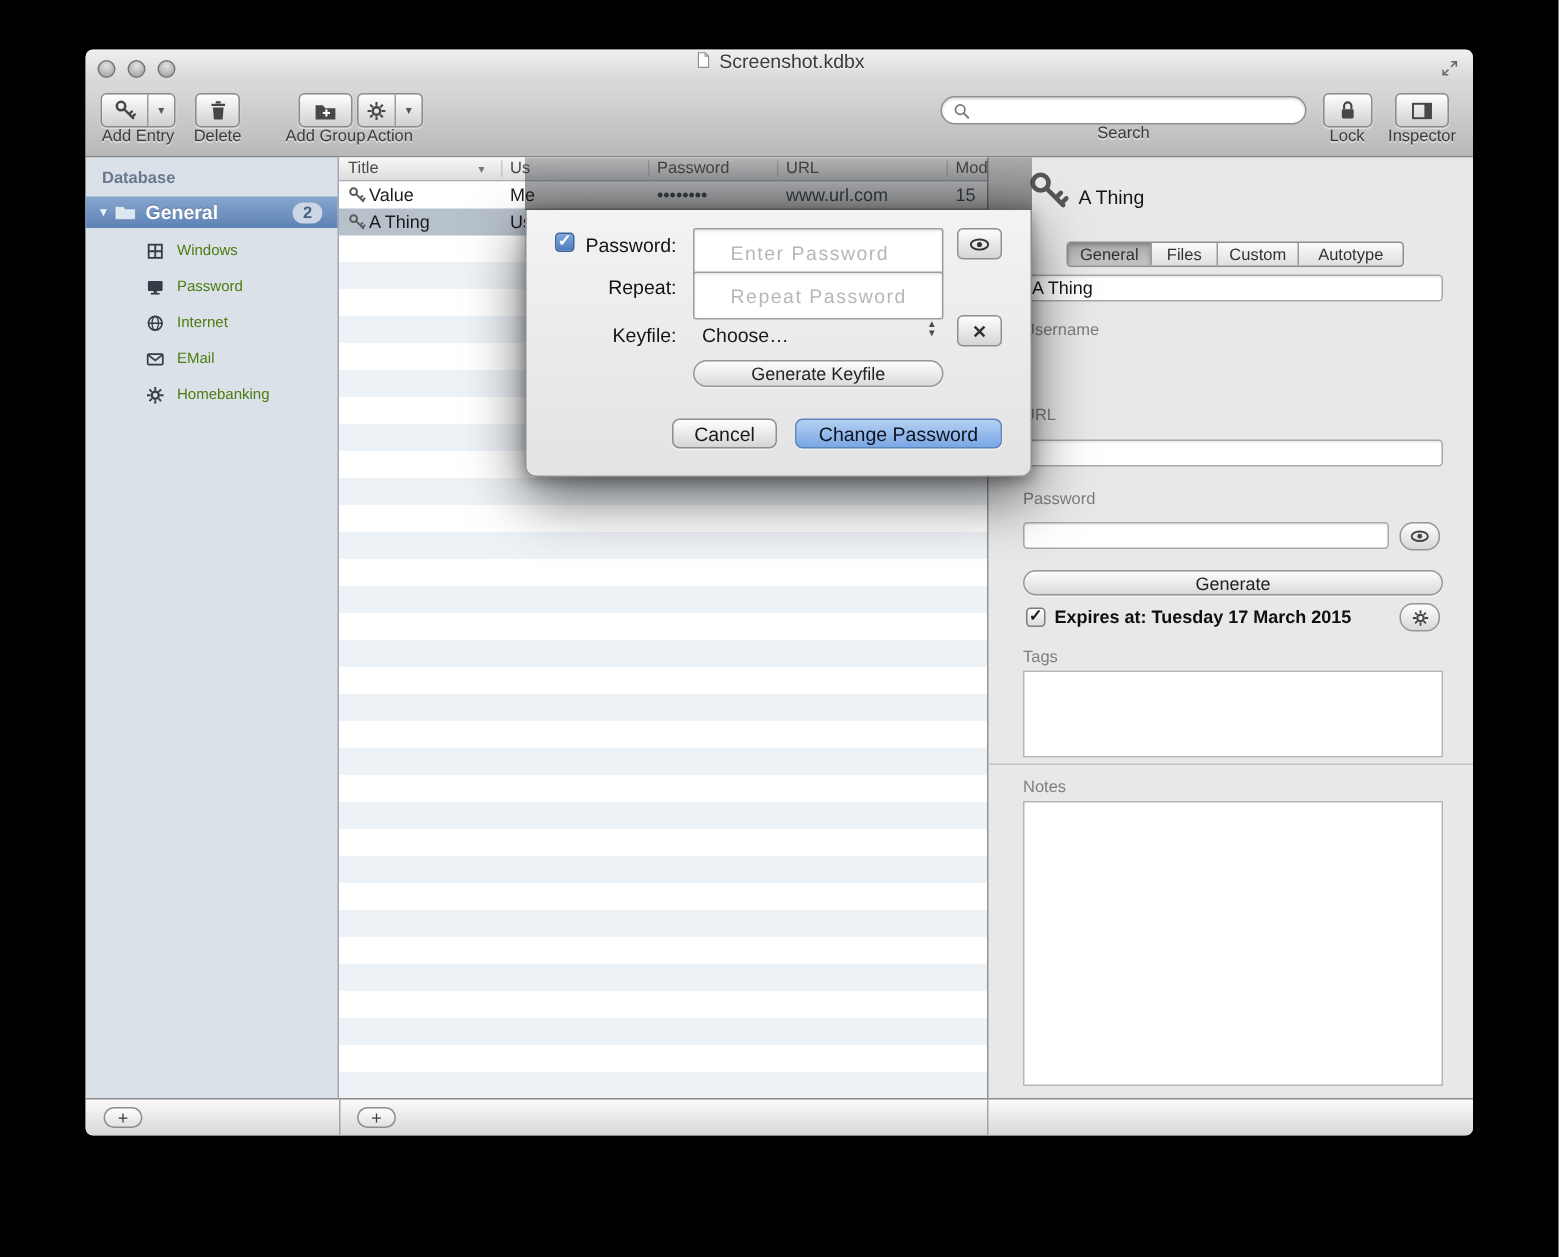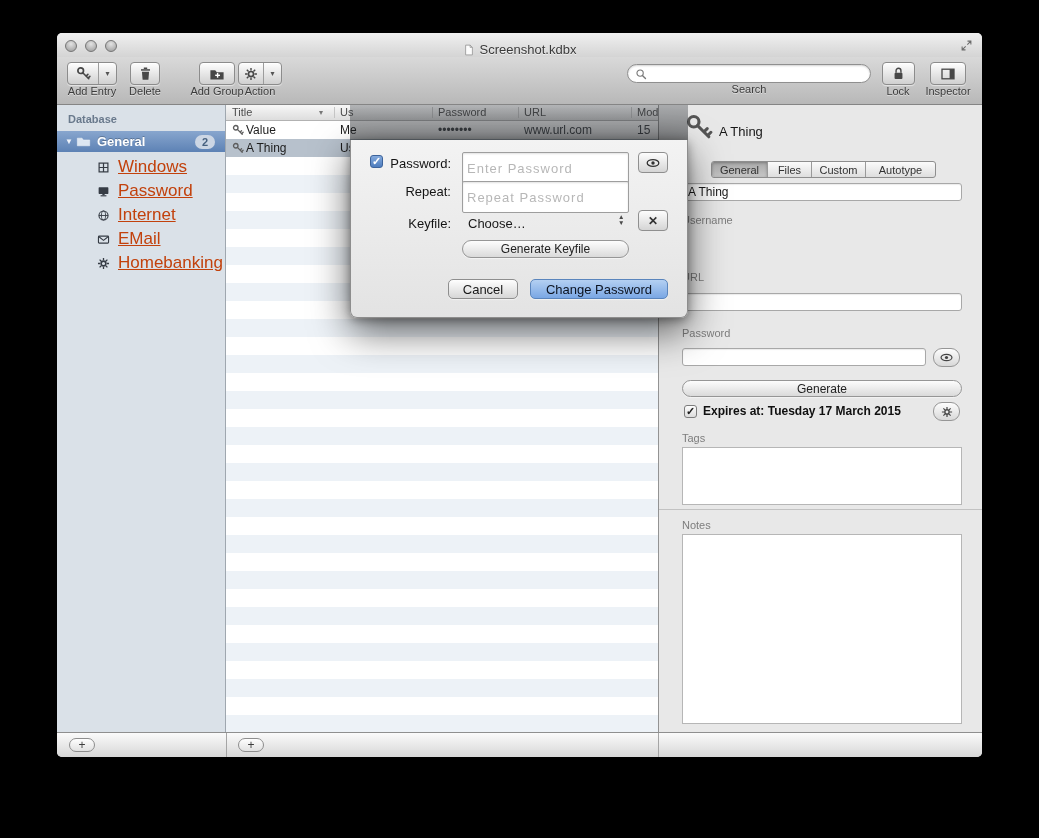--- a/index.html
+++ b/index.html
@@ -17,21 +17,21 @@
     position:absolute; left:57px; top:33px; width:925px; height:724px;
     background:#e4e4e4; border-radius:5px; overflow:hidden;
     box-shadow:0 0 0 1px rgba(0,0,0,.65), 0 24px 60px rgba(0,0,0,.85);
   }
   .titlebar { position:absolute; top:0; left:0; right:0; height:24px;
     background:linear-gradient(#f0f0f0,#d4d4d4); }
   .tl-group { position:absolute; left:8px; top:7px; display:flex; gap:8px; }
   .tl { width:12px; height:12px; border-radius:50%; box-sizing:border-box;
     background:radial-gradient(circle at 50% 30%, #e3e3e3, #9a9a9a);
     border:1px solid #767676; }
-  .title-group { position:absolute; inset:0; display:flex; align-items:flex-end;
+  .title-group { position:absolute; inset:0; display:flex; align-items:flex-start;
     justify-content:center; gap:5px; }
   .wtitle { font-size:13px; color:#3a3a3a; text-shadow:0 1px 0 rgba(255,255,255,.6); }
   .fs-icon { position:absolute; right:9px; top:6px; color:#6b6b6b; }
 
   .toolbar { position:absolute; top:24px; left:0; right:0; height:48px;
     background:linear-gradient(#d9d9d9,#b8b8b8); border-bottom:1px solid #858585;
     box-sizing:border-box; }
   .titem { position:absolute; top:5px; text-align:center; }
   .bezel { margin:0 auto; height:23px; box-sizing:border-box;
     border:1px solid #8c8c8c; border-radius:4px;
@@ -65,21 +65,21 @@
   .folder-ic { margin-left:1px; color:#dde7f2; }
   .sb-group-label { margin-left:6px; flex:1; font-size:13px; font-weight:bold;
     color:#fff; text-shadow:0 -1px 0 rgba(0,0,0,.25); }
   .badge { margin-right:10px; min-width:20px; height:14px; padding:0 4px;
     border-radius:7px; background:#ccd6e4; color:#47617f;
     font-size:11px; font-weight:bold; display:flex; align-items:center;
     justify-content:center; box-sizing:border-box; }
   .sb-item { position:absolute; left:0; right:0; height:24px;
     display:flex; align-items:center; }
   .sb-item .ic { margin-left:40px; color:#363c45; }
-  .sb-item .lbl { margin-left:8px; font-size:17px; color:#c2410c;text-decoration:underline; }
+  .sb-item .lbl { margin-left:8px; font-size:10px; color:#4d7c0f; }
 
   .listpane { position:absolute; left:169px; top:0; bottom:0; width:432px; background:#fff; }
   .lheader { position:absolute; top:0; left:0; right:0; height:16px;
     background:linear-gradient(#f7f7f7,#dddddd); border-bottom:1px solid #b2b2b2;
     box-sizing:border-box; }
   .hcell { position:absolute; top:1px; font-size:11px; color:#4d4d4d; white-space:nowrap; }
   .sortarrow { position:absolute; left:93px; top:3px; font-size:8px; color:#777; }
   .hdiv { position:absolute; top:2px; bottom:2px; width:1px; background:#c5c5c5; }
   .rows { position:absolute; top:16px; left:0; right:0; bottom:0;
     background:repeating-linear-gradient(to bottom,
@@ -137,21 +137,21 @@
   
   .sheet-dim { position:absolute; left:350px; top:105px; width:338px; height:35px;
     background:linear-gradient(rgba(47,52,58,.34), rgba(24,27,31,.52)); z-index:40; }
   .sheet { position:absolute; left:350px; top:140px; width:338px; height:178px;
     box-sizing:border-box; border:1px solid #8d8d8d; border-top:none;
     border-radius:0 0 7px 7px; background:linear-gradient(#f3f3f3,#e3e3e3);
     box-shadow:0 14px 38px rgba(0,0,0,.6), 0 2px 10px rgba(0,0,0,.35); z-index:50; }
   .dlabel { position:absolute; font-size:13px; color:#141414; white-space:nowrap; }
   .dfield { position:absolute; left:111px; width:167px; height:32px; box-sizing:border-box;
     border:1px solid #9e9e9e; border-radius:2px; background:#fff; outline:none;
-    font:13px "Liberation Sans", sans-serif; padding:0 4px; color:#222;
+    font:13px "Liberation Sans", sans-serif; padding:0 24px; color:#222;
     box-shadow:inset 0 1px 2px rgba(0,0,0,.12); }
   .dfield::placeholder { color:#b7b7b7; letter-spacing:1px; }
   .dbtn { position:absolute; left:287px; width:30px; height:21px; box-sizing:border-box;
     border:1px solid #8f8f8f; border-radius:4px;
     background:linear-gradient(#fdfdfd,#d5d5d5);
     display:flex; align-items:center; justify-content:center;
     color:#333; font-size:12px; font-weight:bold; }
   .dvalue { position:absolute; left:117px; font-size:13px; color:#191919; }
   .stepper { position:absolute; left:267px; top:74px; display:flex; flex-direction:column;
     align-items:center; font-size:6.5px; line-height:6px; color:#4a4a4a; }

